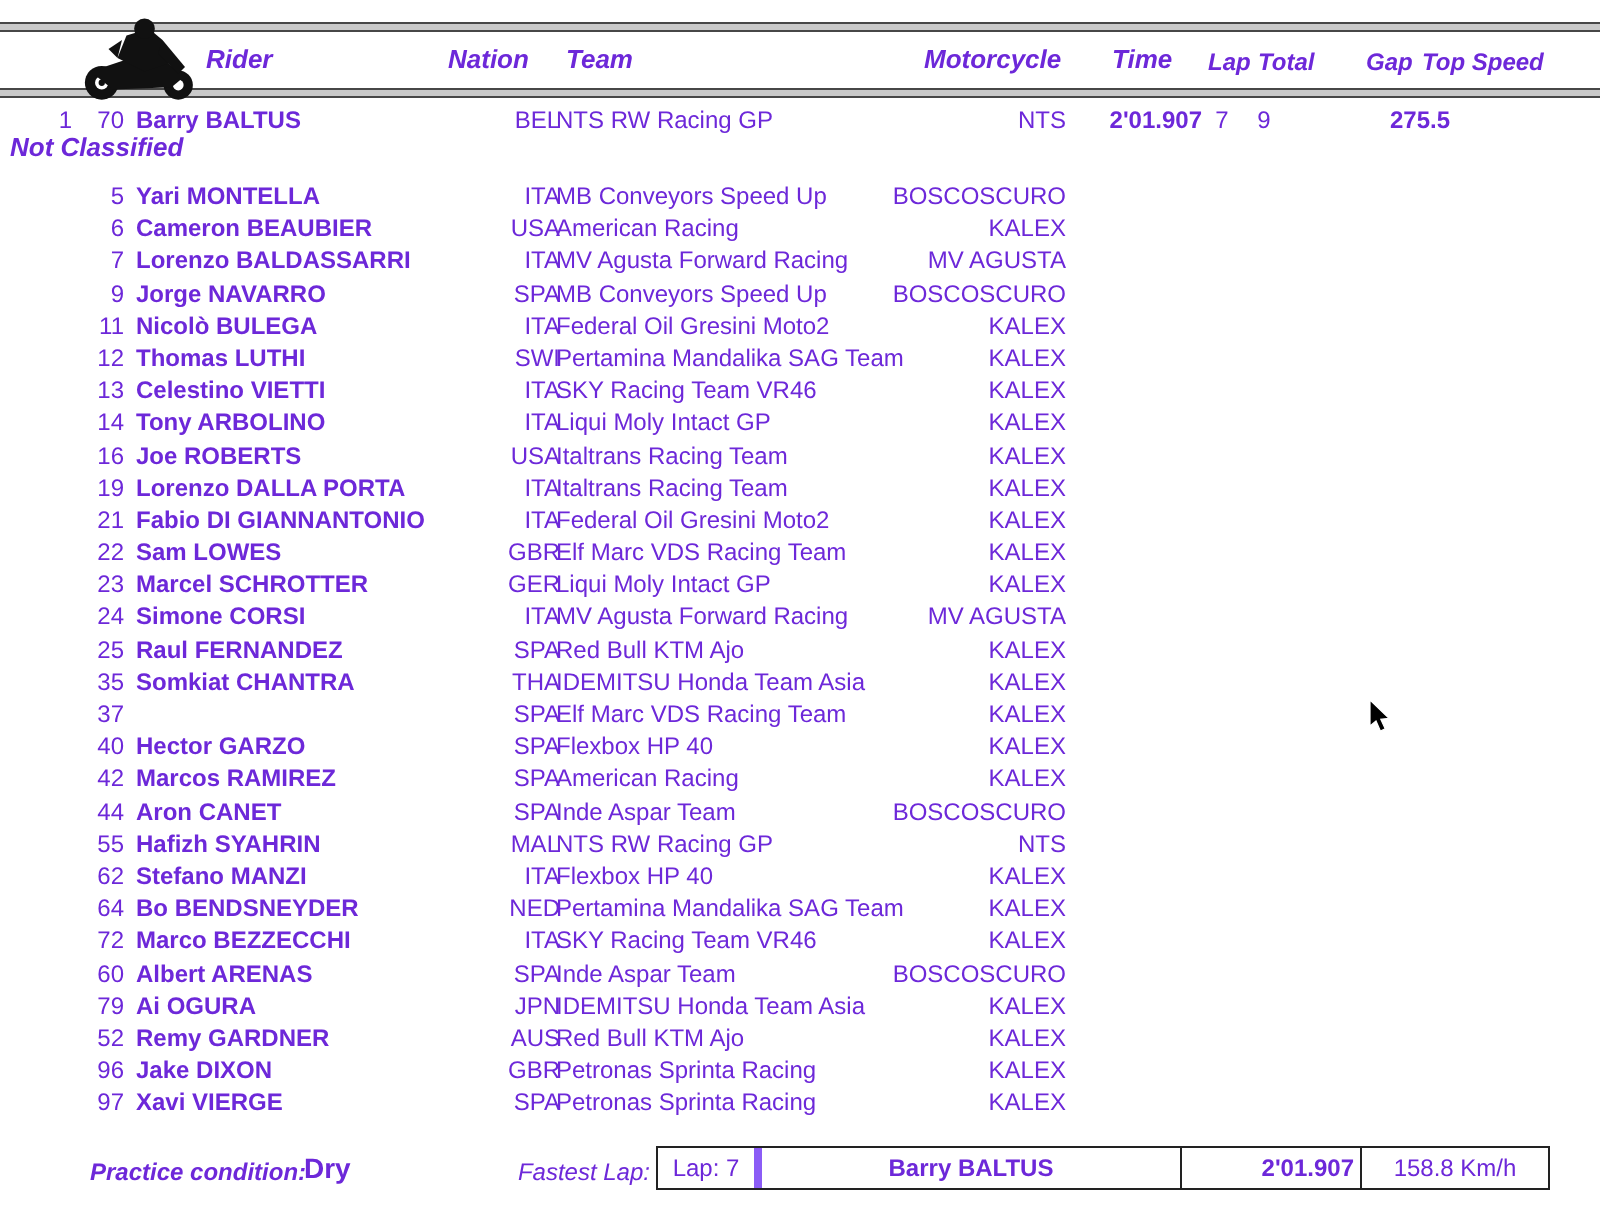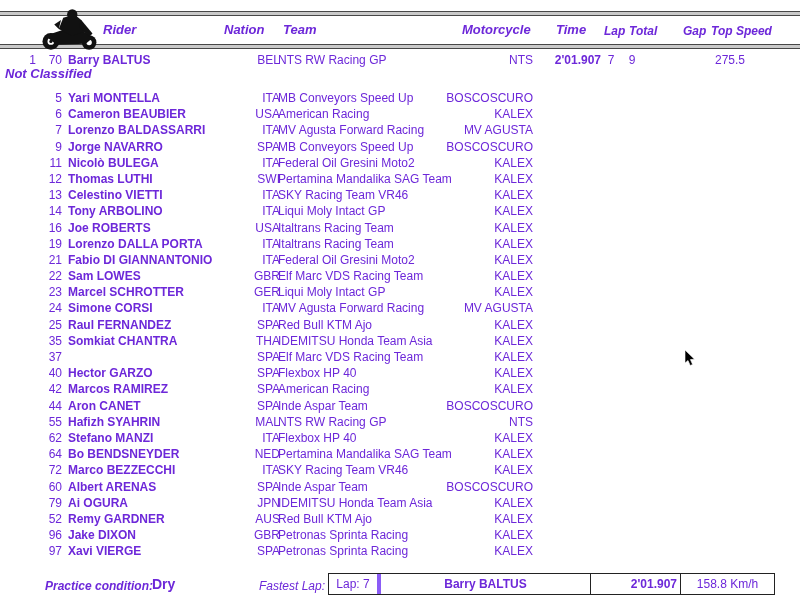--- a/index.html
+++ b/index.html
@@ -21,21 +21,21 @@
   .c.pos   {left:8px;   width:28px;  text-align:right;}
   .c.num   {left:36px;  width:26px;  text-align:right;}
   .c.name  {left:68px;  width:200px; text-align:left; font-weight:bold;}
   .c.nation{left:235px; width:45px;  text-align:right;}
   .c.team  {left:278px; width:220px; text-align:left;}
   .c.moto  {left:390px; width:143px; text-align:right;}
   .c.time  {left:536px; width:65px;  text-align:right; font-weight:bold;}
   .c.lap   {left:601px; width:20px;  text-align:center;}
   .c.total {left:621px; width:22px;  text-align:center;}
   .c.gap   {left:653px; width:52px;  text-align:right;}
-  .c.speed {left:695px; width:70px;  text-align:center; font-weight:normal;}
+  .c.speed {left:695px; width:70px;  text-align:left; font-weight:bold;}
   #classified-rows{position:absolute; left:0; top:52px; width:800px;}
   .section-label{position:absolute; left:5px; top:66px; font-size:13px; font-weight:bold; font-style:italic;}
   #nc-rows{position:absolute; left:0; top:90px; width:800px;}
   
   .practice-label{position:absolute; left:45px; top:579px; font-size:12px; font-weight:bold; font-style:italic;}
   .practice-value{position:absolute; left:152px; top:576px; font-size:14px; font-weight:bold;}
   .fastest-label{position:absolute; left:245px; width:80px; top:579px; text-align:right; font-size:12px; font-weight:normal; font-style:italic;}
   .fl-box{position:absolute; left:328px; top:573px; width:445px; height:20px;
           border:1px solid #222; display:flex; align-items:center; font-size:12px;}
   .fl-cell{height:100%; display:flex; align-items:center; justify-content:center; box-sizing:border-box;}

